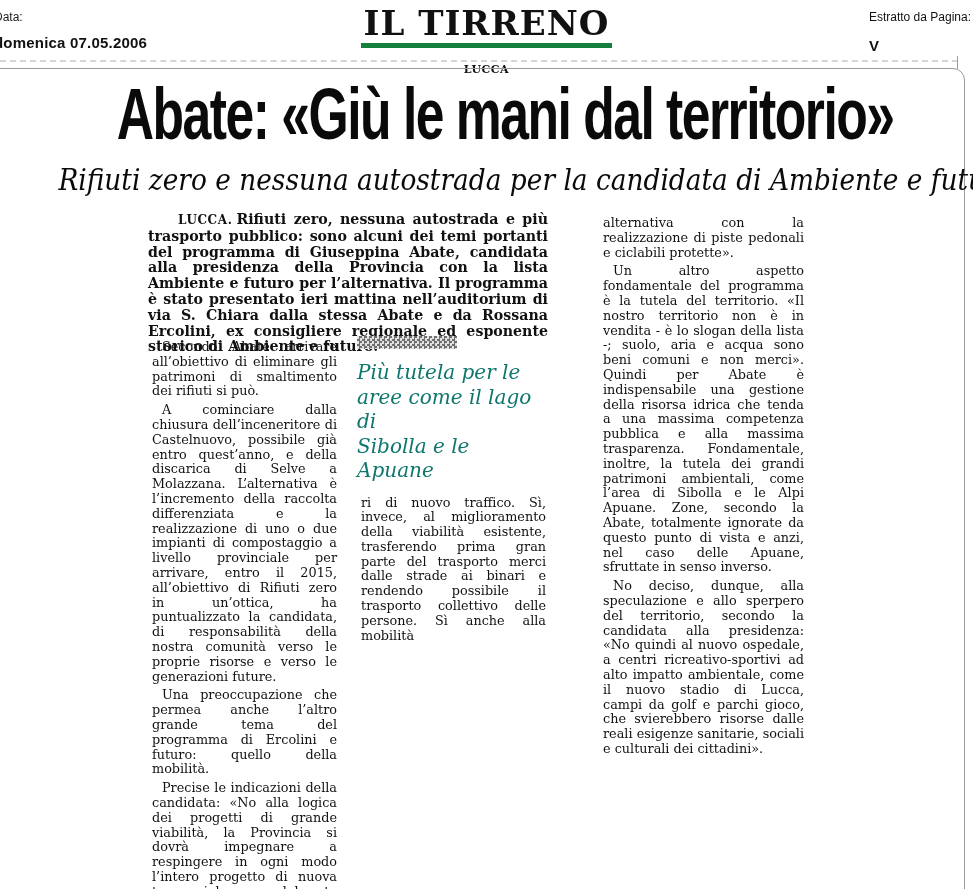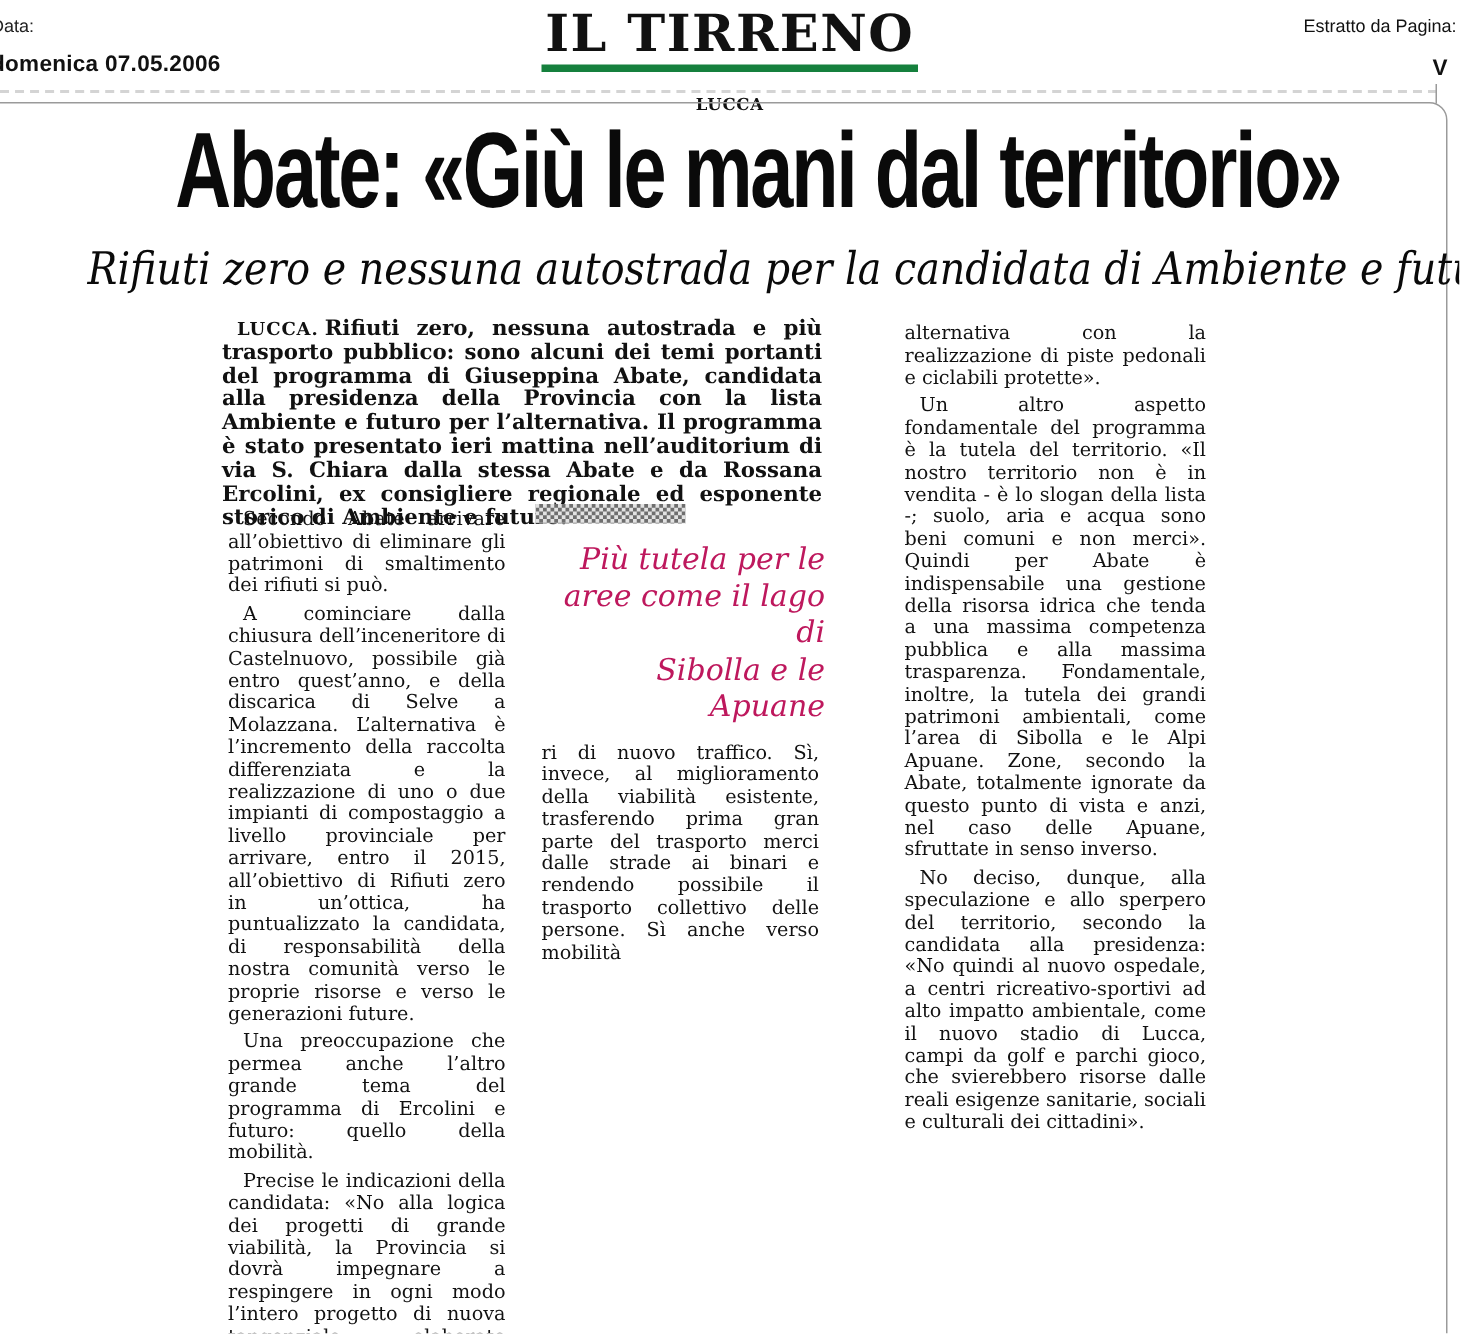--- a/index.html
+++ b/index.html
@@ -10,21 +10,21 @@
   
   .hdr-left{position:absolute;left:-6px;top:10px;font-family:"Liberation Sans",sans-serif;}
   .date-label{font-size:12px;color:#222;}
   .date-value{font-size:15px;font-weight:bold;margin-top:10px;letter-spacing:.2px;}
   .masthead{position:absolute;left:0;right:0;top:6px;text-align:center;}
   .masthead-title{
     display:inline-block;font-weight:bold;font-size:34px;line-height:1;
     letter-spacing:1px;border-bottom:5px solid #15803d;padding:0 3px 3px;
   }
   .masthead-city{font-weight:bold;font-size:11px;margin-top:15px;letter-spacing:.5px;}
-  .hdr-right{position:absolute;right:2px;top:10px;text-align:right;font-family:"Liberation Sans",sans-serif;}
+  .hdr-right{position:absolute;right:2px;top:10px;font-family:"Liberation Sans",sans-serif;}
   .extract-label{font-size:12px;}
   .extract-value{font-size:15px;font-weight:bold;margin-top:13px;margin-right:6px;}
   .dash-line{position:absolute;left:0;top:60px;width:958px;border-top:2px dashed #d4d4d4;}
   .corner-tick{position:absolute;left:957px;top:56px;width:1px;height:13px;background:#9a9a9a;}
   
   .article-box{
     position:absolute;left:-14px;top:68px;width:977px;height:845px;
     border:1px solid #9a9a9a;border-radius:12px;
   }
   
@@ -38,36 +38,36 @@
     position:absolute;left:0;top:162px;width:100%;margin:0;text-align:center;
     font-family:"DejaVu Serif",serif;font-style:italic;font-weight:500;font-size:30px;
     white-space:nowrap;transform:scaleX(.88);transform-origin:50% 0;color:#0a0a0a;
   }
   
   .lead{
     position:absolute;left:148px;top:212px;width:400px;
     font-size:14.2px;line-height:15.8px;font-weight:bold;
     text-align:justify;text-indent:10px;
   }
-  .lead-city{font-size:12px;letter-spacing:.6px;margin-right:4px;}
+  .lead-city{font-size:12px;letter-spacing:.6px;margin-right:4px;margin-left:20px;}
   
   .col{position:absolute;text-align:justify;font-size:12.8px;line-height:14.8px;}
   .col p{margin:4px;text-indent:10px;}
   .col p.no-indent{text-indent:0;}
   .col1{left:148px;top:336px;width:193px;}
   .col2{left:357px;top:336px;width:193px;}
   .col3{left:599px;top:212px;width:209px;}
   .hatch{
     width:100px;height:13px;margin-bottom:11px;
     background:repeating-conic-gradient(#6f6f6f 0% 25%, #e2e2e2 0% 50%);
     background-size:5px 5px;
   }
   .pullquote{
     font-style:italic;font-size:20px;line-height:24.5px;
-    white-space:pre-line;margin-bottom:13px;text-align:right;color:#be185d;
+    white-space:pre-line;margin-bottom:13px;text-align:left;color:#0f766e;
   }
 </style>
 </head>
 <body>
 
 <div class="page">
 
   <div class="hdr-left">
     <div class="date-label">Data:</div>
     <div class="date-value">domenica 07.05.2006</div>
@@ -100,21 +100,21 @@
       <p>Una preoccupazione che permea anche l’altro grande tema del programma di Ercolini e futuro: quello della mobilità.</p>
       <p>Precise le indicazioni della candidata: «No alla logica dei progetti di grande viabilità, la Provincia si dovrà impegnare a respingere in ogni modo l’intero progetto di nuova tangenziale elaborato dall’Anas, ma anche assi viari di tipologia ordinaria che fungerebbero da catalizzato-</p>
     </div>
 
   <div class="col col2">
     <div class="hatch"></div>
     <div class="pullquote">Più tutela per le
 aree come il lago di
 Sibolla e le Apuane</div>
     <div>
-        <p class="no-indent">ri di nuovo traffico. Sì, invece, al miglioramento della viabilità esistente, trasferendo prima gran parte del trasporto merci dalle strade ai binari e rendendo possibile il trasporto collettivo delle persone. Sì anche verso mobilità</p>
+        <p class="no-indent">ri di nuovo traffico. Sì, invece, al miglioramento della viabilità esistente, trasferendo prima gran parte del trasporto merci dalle strade ai binari e rendendo possibile il trasporto collettivo delle persone. Sì anche alla mobilità</p>
       </div>
   </div>
 
   <div class="col col3">
       <p class="no-indent">alternativa con la realizzazione di piste pedonali e ciclabili protette».</p>
       <p>Un altro aspetto fondamentale del programma è la tutela del territorio. «Il nostro territorio non è in vendita - è lo slogan della lista -; suolo, aria e acqua sono beni comuni e non merci». Quindi per Abate è indispensabile una gestione della risorsa idrica che tenda a una massima competenza pubblica e alla massima trasparenza. Fondamentale, inoltre, la tutela dei grandi patrimoni ambientali, come l’area di Sibolla e le Alpi Apuane. Zone, secondo la Abate, totalmente ignorate da questo punto di vista e anzi, nel caso delle Apuane, sfruttate in senso inverso.</p>
       <p>No deciso, dunque, alla speculazione e allo sperpero del territorio, secondo la candidata alla presidenza: «No quindi al nuovo ospedale, a centri ricreativo-sportivi ad alto impatto ambientale, come il nuovo stadio di Lucca, campi da golf e parchi gioco, che svierebbero risorse dalle reali esigenze sanitarie, sociali e culturali dei cittadini».</p>
     </div>
 
 </div>

